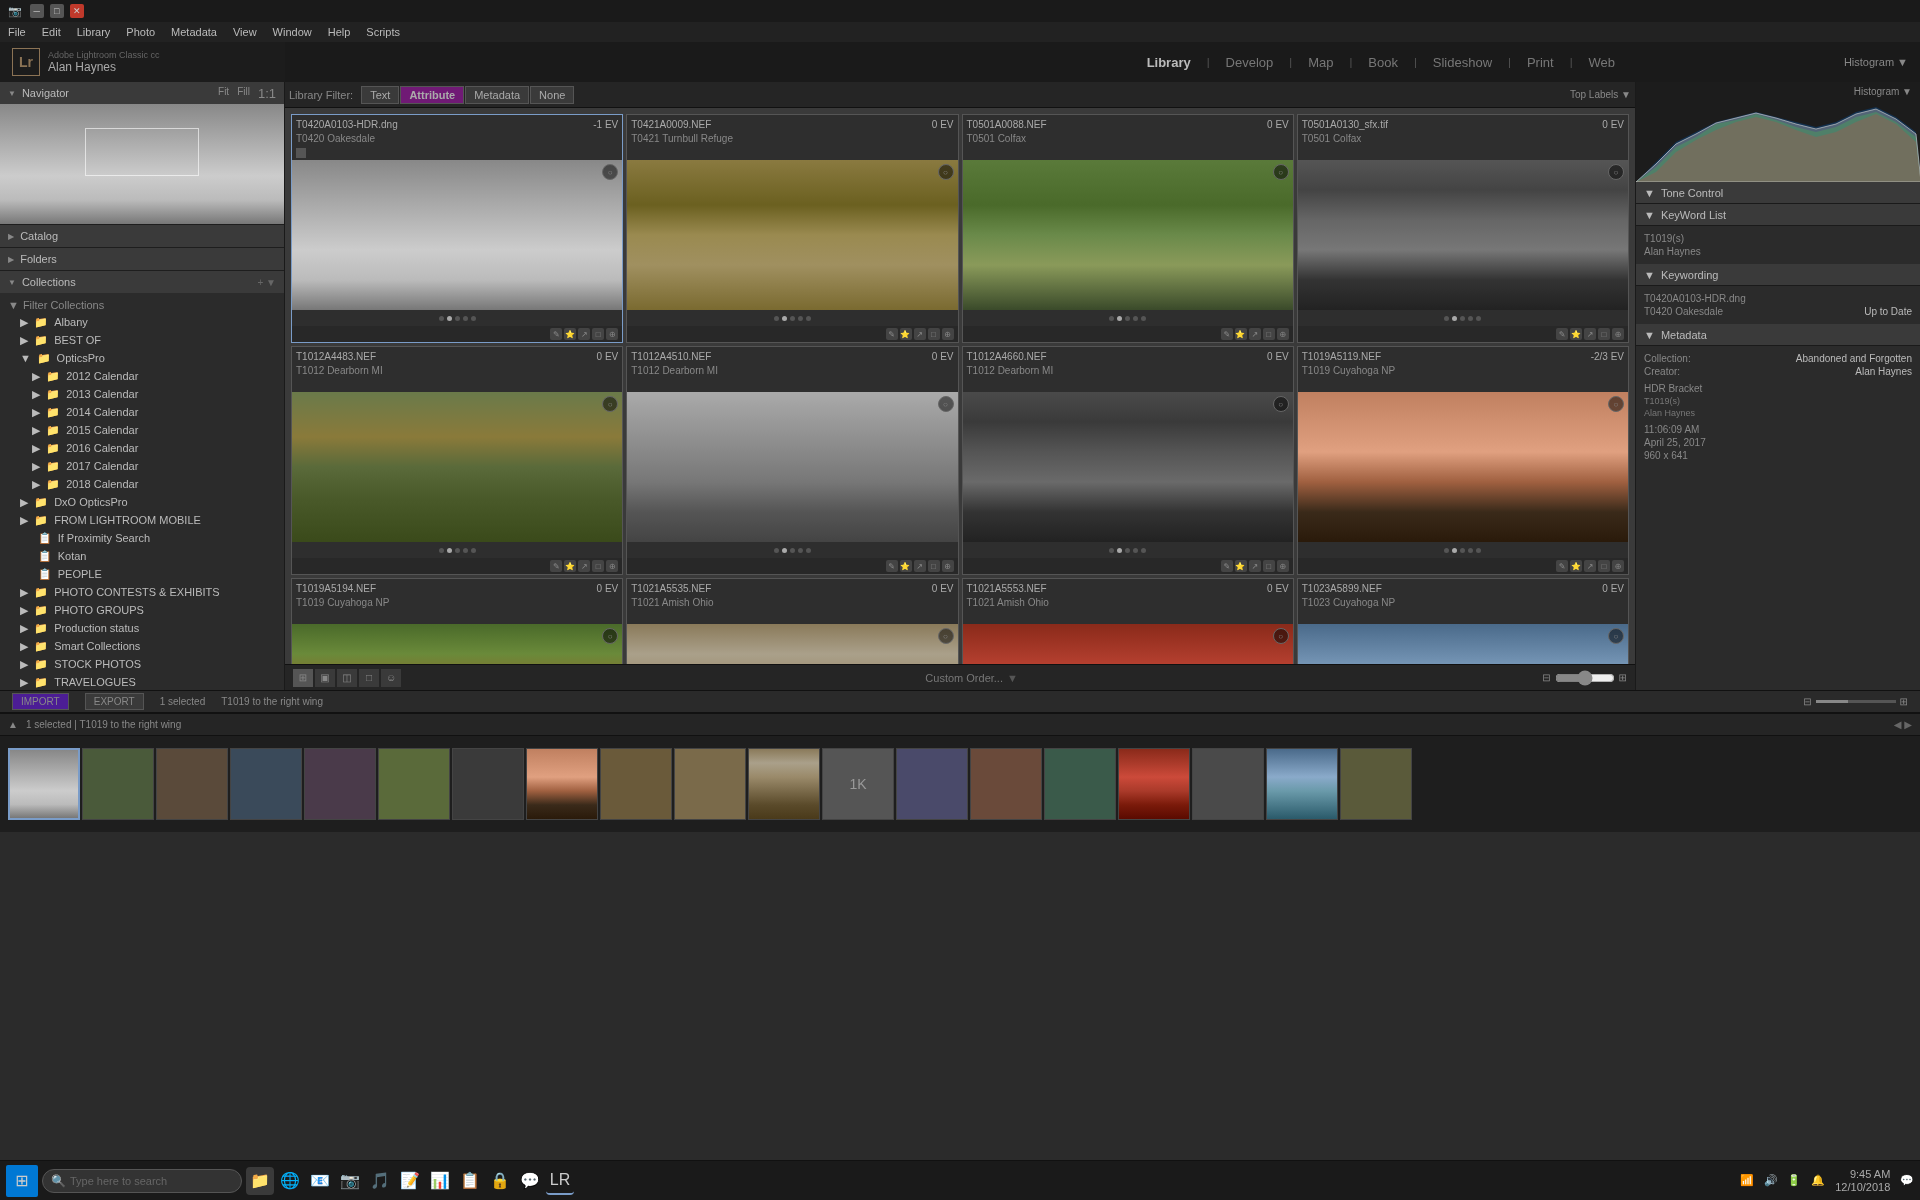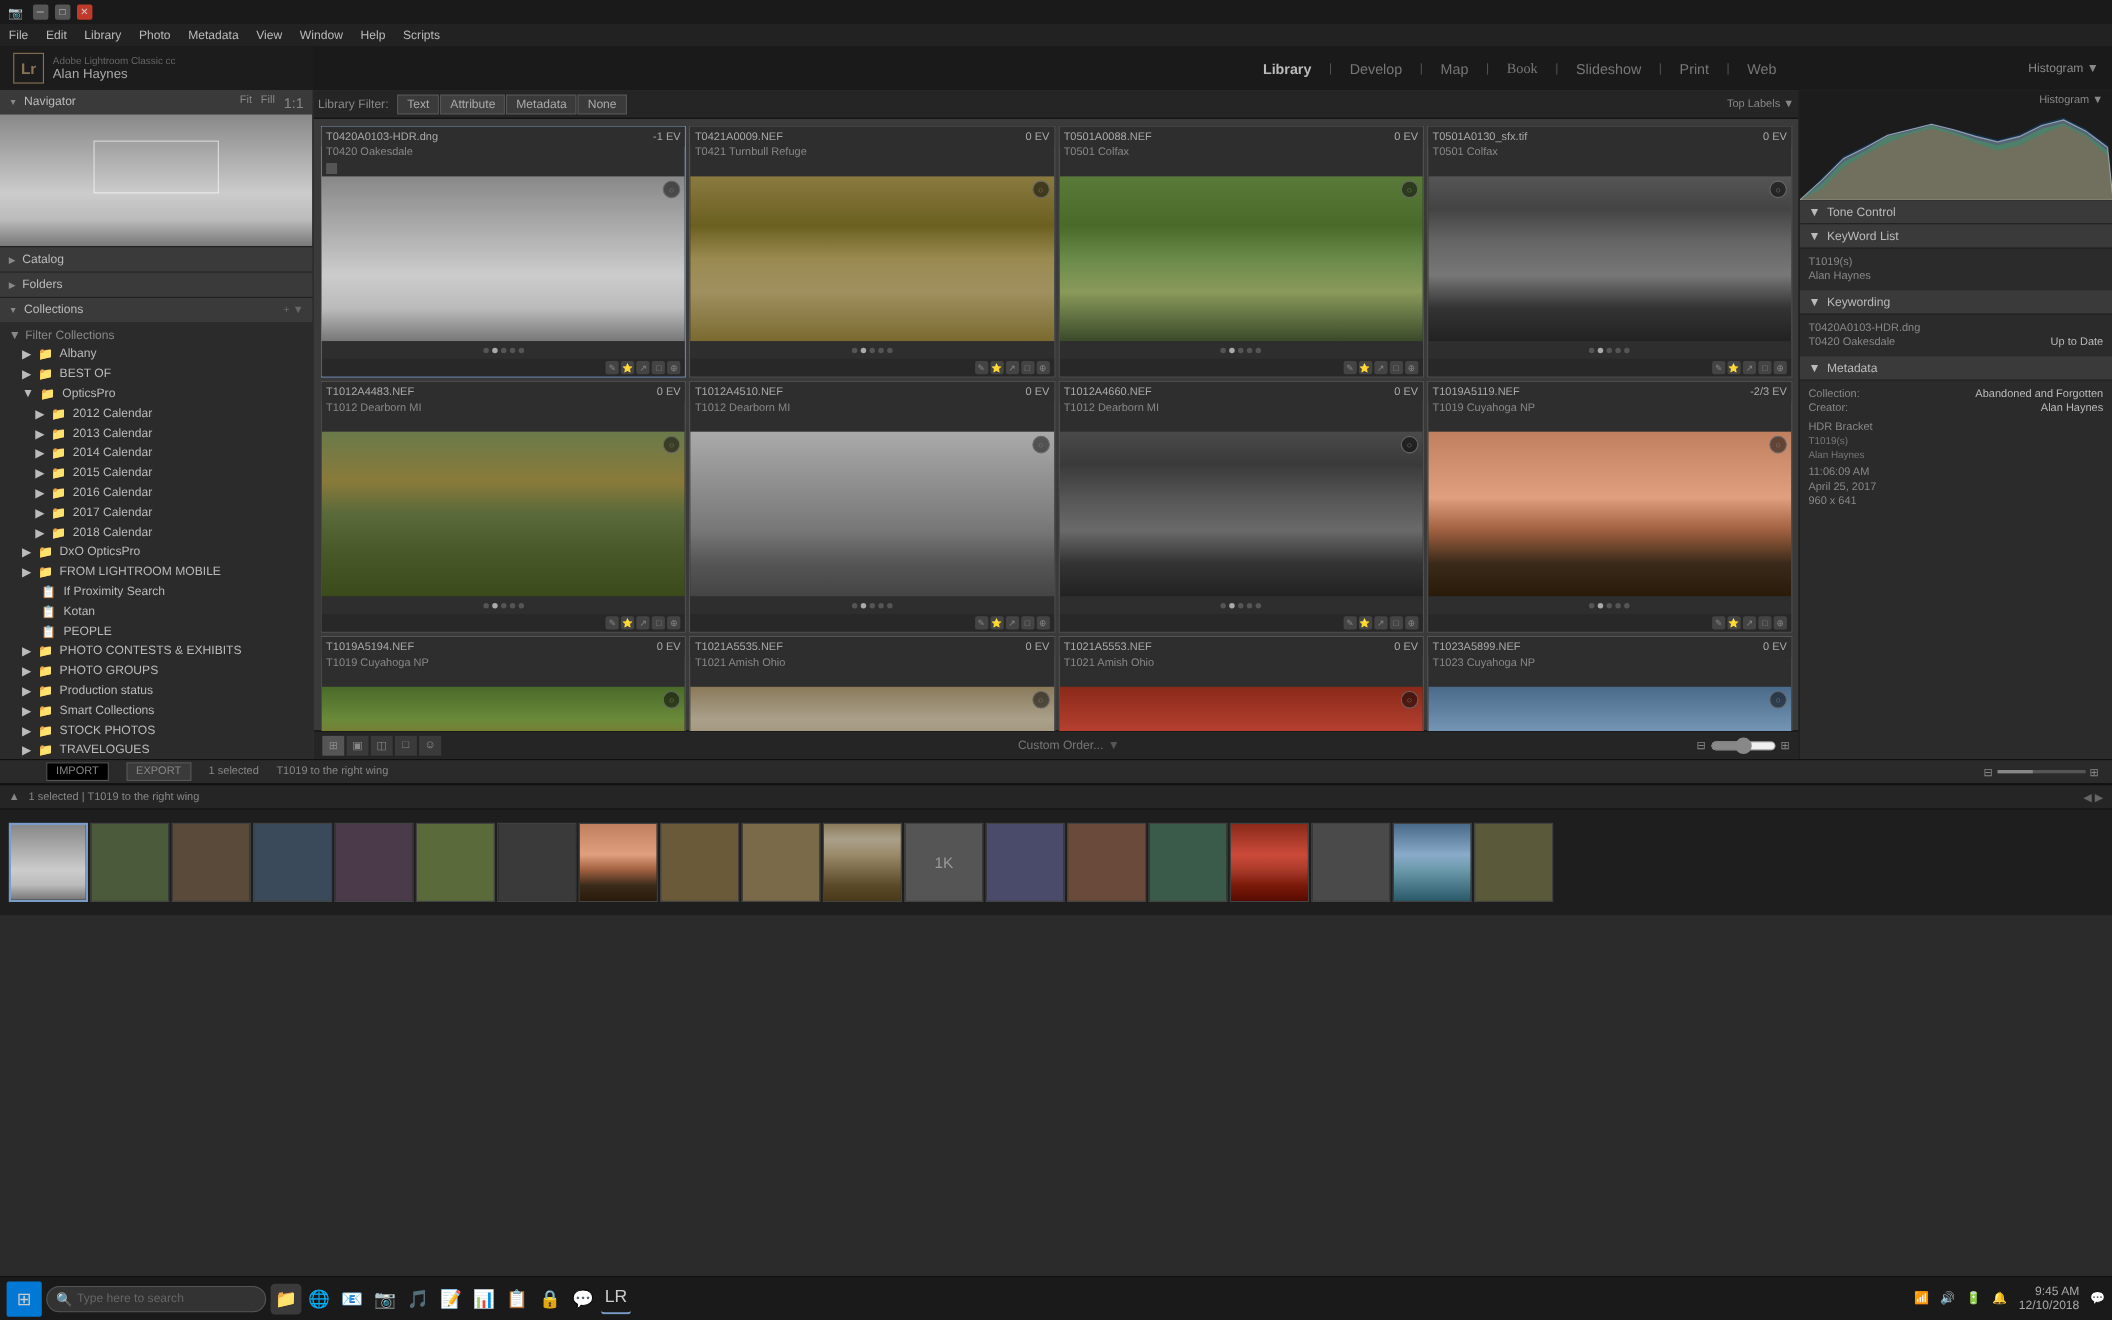--- a/index.html
+++ b/index.html
@@ -417,21 +417,21 @@
       <div style="font-size:12px; color:#aaa;">Alan Haynes</div>
     </div>
   </div>
   <div style="flex:1; display:flex; justify-content:flex-end; align-items:center; padding-right:20px; gap:16px;">
     <span style="font-size:13px; color:#bbb; font-weight:bold;">Library</span>
     <span style="color:#555;">|</span>
     <span style="font-size:13px; color:#777;">Develop</span>
     <span style="color:#555;">|</span>
     <span style="font-size:13px; color:#777;">Map</span>
     <span style="color:#555;">|</span>
-    <span style="font-size:13px; color:#777;font-family:Liberation Serif, serif;">Book</span>
+    <span style="font-size:13px; color:#777;">Book</span>
     <span style="color:#555;">|</span>
     <span style="font-size:13px; color:#777;">Slideshow</span>
     <span style="color:#555;">|</span>
     <span style="font-size:13px; color:#777;">Print</span>
     <span style="color:#555;">|</span>
     <span style="font-size:13px; color:#777;">Web</span>
   </div>
   <div style="width:285px; display:flex; justify-content:flex-end; align-items:center; padding-right:12px;">
     <span style="font-size:11px; color:#888;">Histogram ▼</span>
   </div>
@@ -594,21 +594,21 @@
       </div>
     </div>
   </div>
 
   <div id="center-panel" style="flex:1; display:flex; flex-direction:column; background:#3a3a3a;">
 
     <div style="height:26px; background:#252525; display:flex; align-items:center; padding:0 4px; gap:8px; border-bottom:1px solid #111; font-size:11px; color:#888;">
       <span>Library Filter:</span>
       <div style="display:flex; gap:1px;">
         <span style="padding:2px 8px; background:#3a3a3a; border:1px solid #555; color:#aaa; cursor:pointer;">Text</span>
-        <span style="padding:2px 8px; background:#404040; border:1px solid #555; color:#aaa; cursor:pointer;">Attribute</span>
+        <span style="padding:2px 8px; background:#701a75; border:1px solid #555; color:#aaa; cursor:pointer;font-weight:bold;">Attribute</span>
         <span style="padding:2px 8px; background:#3a3a3a; border:1px solid #555; color:#aaa; cursor:pointer;">Metadata</span>
         <span style="padding:2px 8px; background:#3a3a3a; border:1px solid #555; color:#aaa; cursor:pointer;">None</span>
       </div>
       <div style="margin-left:auto; display:flex; align-items:center; gap:4px;">
         <span style="color:#888; font-size:10px;">Top Labels ▼</span>
       </div>
     </div>
 
     <div id="grid-area" style="flex:1; overflow-y:auto; padding:6px; display:grid; grid-template-columns:repeat(4,1fr); gap:3px; background:#3a3a3a; align-content:start;">
 
@@ -1013,21 +1013,21 @@
         <div class="info-row">
           <span class="info-label">960 x 641</span>
         </div>
       </div>
     </div>
 
   </div>
 </div>
 
 <div style="height:22px; background:#2a2a2a; display:flex; align-items:center; padding:0 12px; gap:16px; border-top:1px solid #111; font-size:10px; color:#888;">
-  <span style="background:#000000; padding:2px 8px; border:1px solid #555; cursor:pointer;margin-left:30px;">IMPORT</span>
+  <span style="background:#4c1d95; padding:2px 8px; border:1px solid #555; cursor:pointer;">IMPORT</span>
   <span style="background:#3a3a3a; padding:2px 8px; border:1px solid #555; cursor:pointer;text-align:right;">EXPORT</span>
   <span>1 selected</span>
   <span>T1019 to the right wing</span>
   <span style="margin-left:auto; display:flex; align-items:center; gap:4px;">
     <span>⊟</span>
     <div style="width:80px; height:3px; background:#555; position:relative;">
       <div style="width:40%; height:100%; background:#888;"></div>
     </div>
     <span>⊞</span>
   </span>

